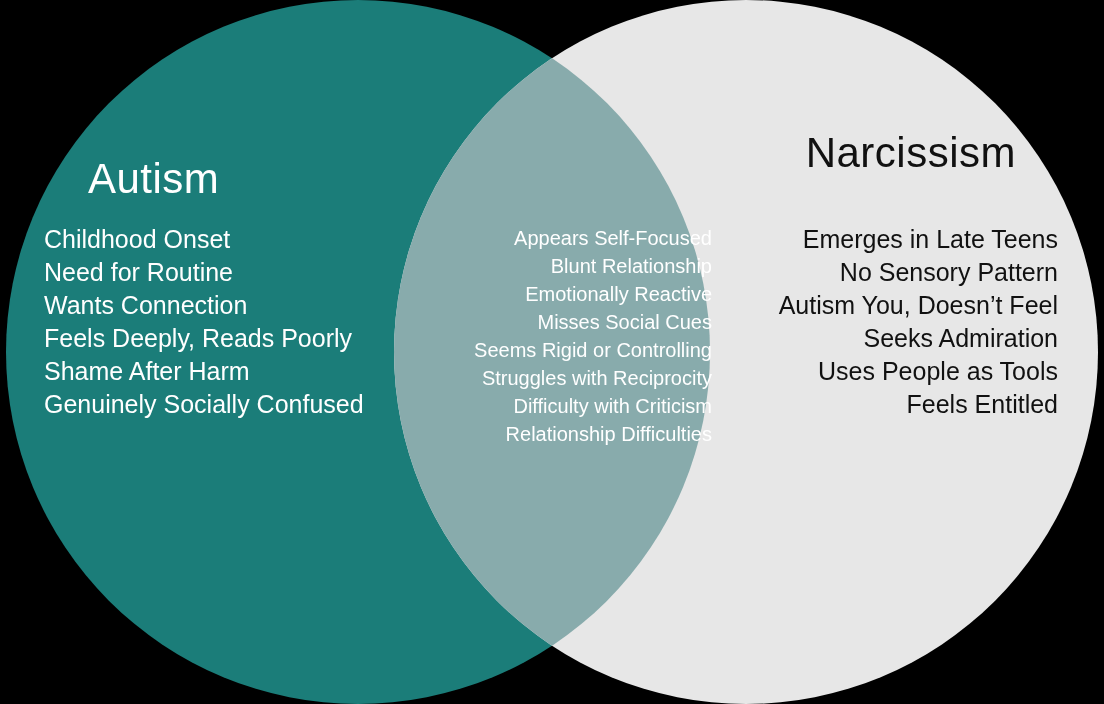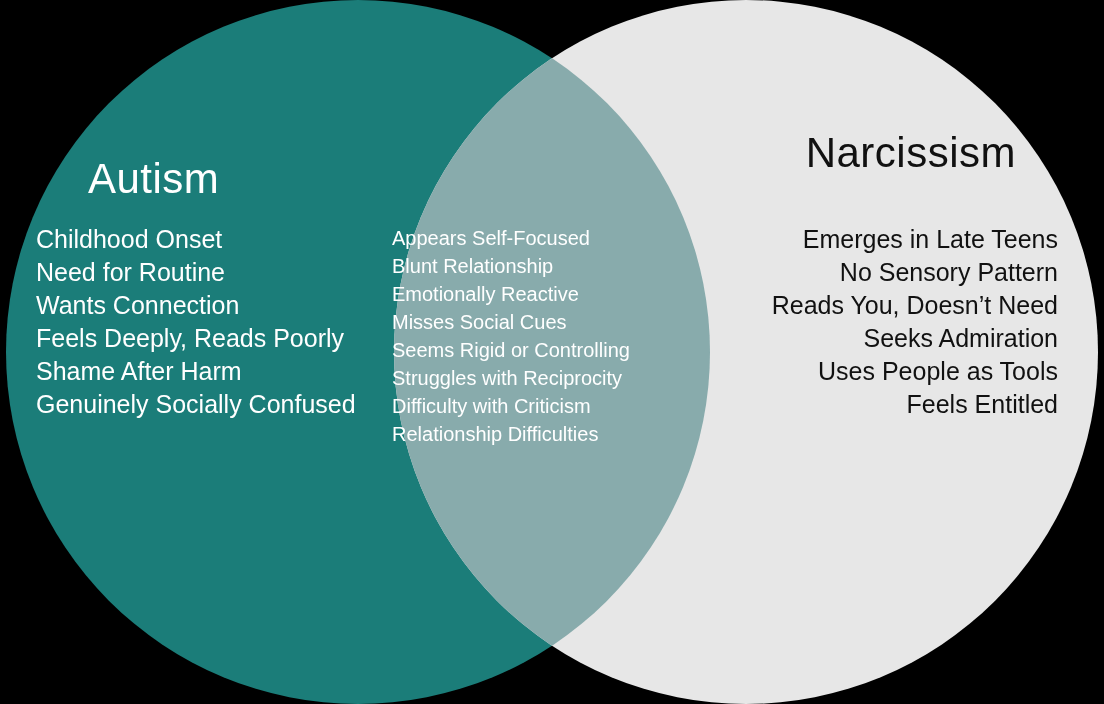--- a/index.html
+++ b/index.html
@@ -37,37 +37,37 @@
   .title.left  { left: 88px;  color: var(--left-text); margin-top: 26px; }
   .title.right { right: 88px; color: var(--right-text); }
   .list {
     position: absolute;
     font-size: 25px;
     line-height: 33px;
     font-weight: 400;
     white-space: nowrap;
   }
   .list.left {
-    left: 36px;
+    left: 44px;
     top: 223px;
     text-align: left;
     color: var(--left-text);
   }
   .list.right {
     right: 46px;
     top: 223px;
     text-align: right;
     color: var(--right-text);
     margin-left: 30px;
   }
   .list.center {
     left: 392px;
     top: 224px;
     width: 320px;
-    text-align: left;
+    text-align: right;
     font-size: 20px;
     line-height: 28px;
     color: var(--overlap-text);
   }
 </style>
 </head>
 <body>
 
 <div class="stage">
 
@@ -104,19 +104,19 @@
       <div class="line">Misses Social Cues</div>
       <div class="line">Seems Rigid or Controlling</div>
       <div class="line">Struggles with Reciprocity</div>
       <div class="line">Difficulty with Criticism</div>
       <div class="line">Relationship Difficulties</div>
     </div>
 
   <div class="list right">
       <div class="line">Emerges in Late Teens</div>
       <div class="line">No Sensory Pattern</div>
-      <div class="line">Reads You, Doesn’t Need</div>
+      <div class="line">Autism You, Doesn’t Feel</div>
       <div class="line">Seeks Admiration</div>
       <div class="line">Uses People as Tools</div>
       <div class="line">Feels Entitled</div>
     </div>
 
 </div>
 
 </body></html>

